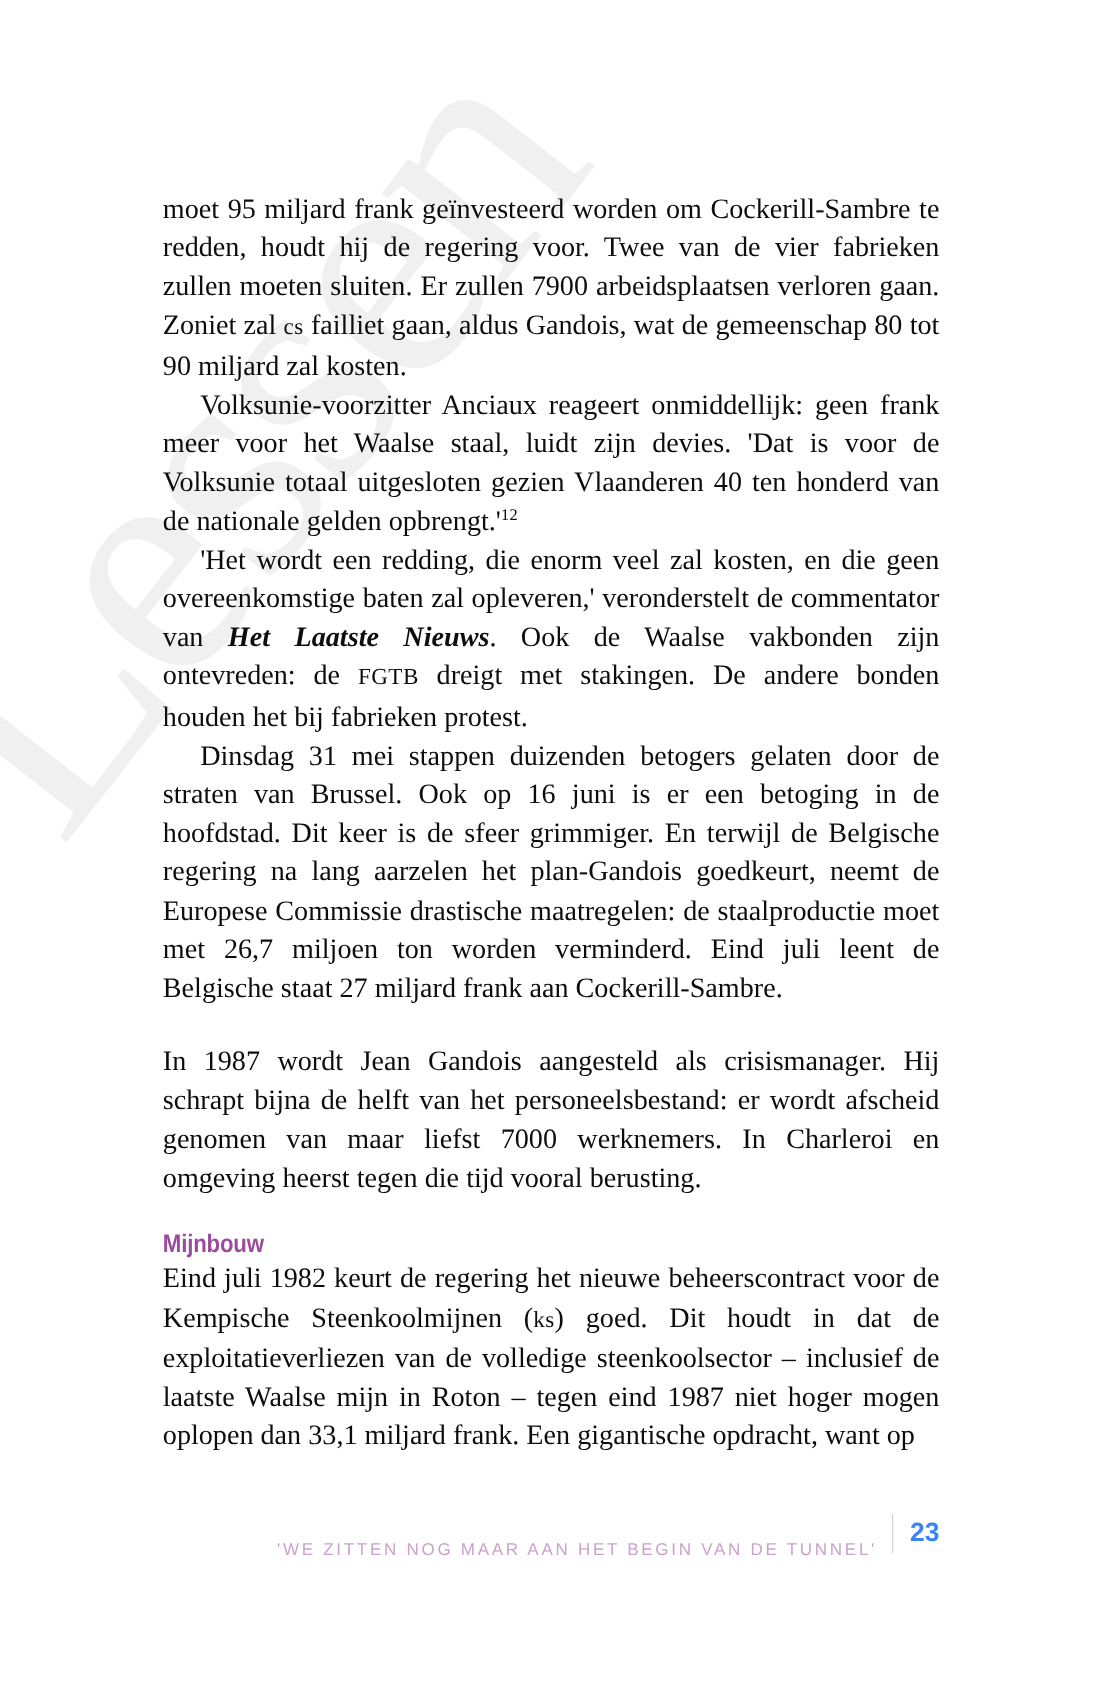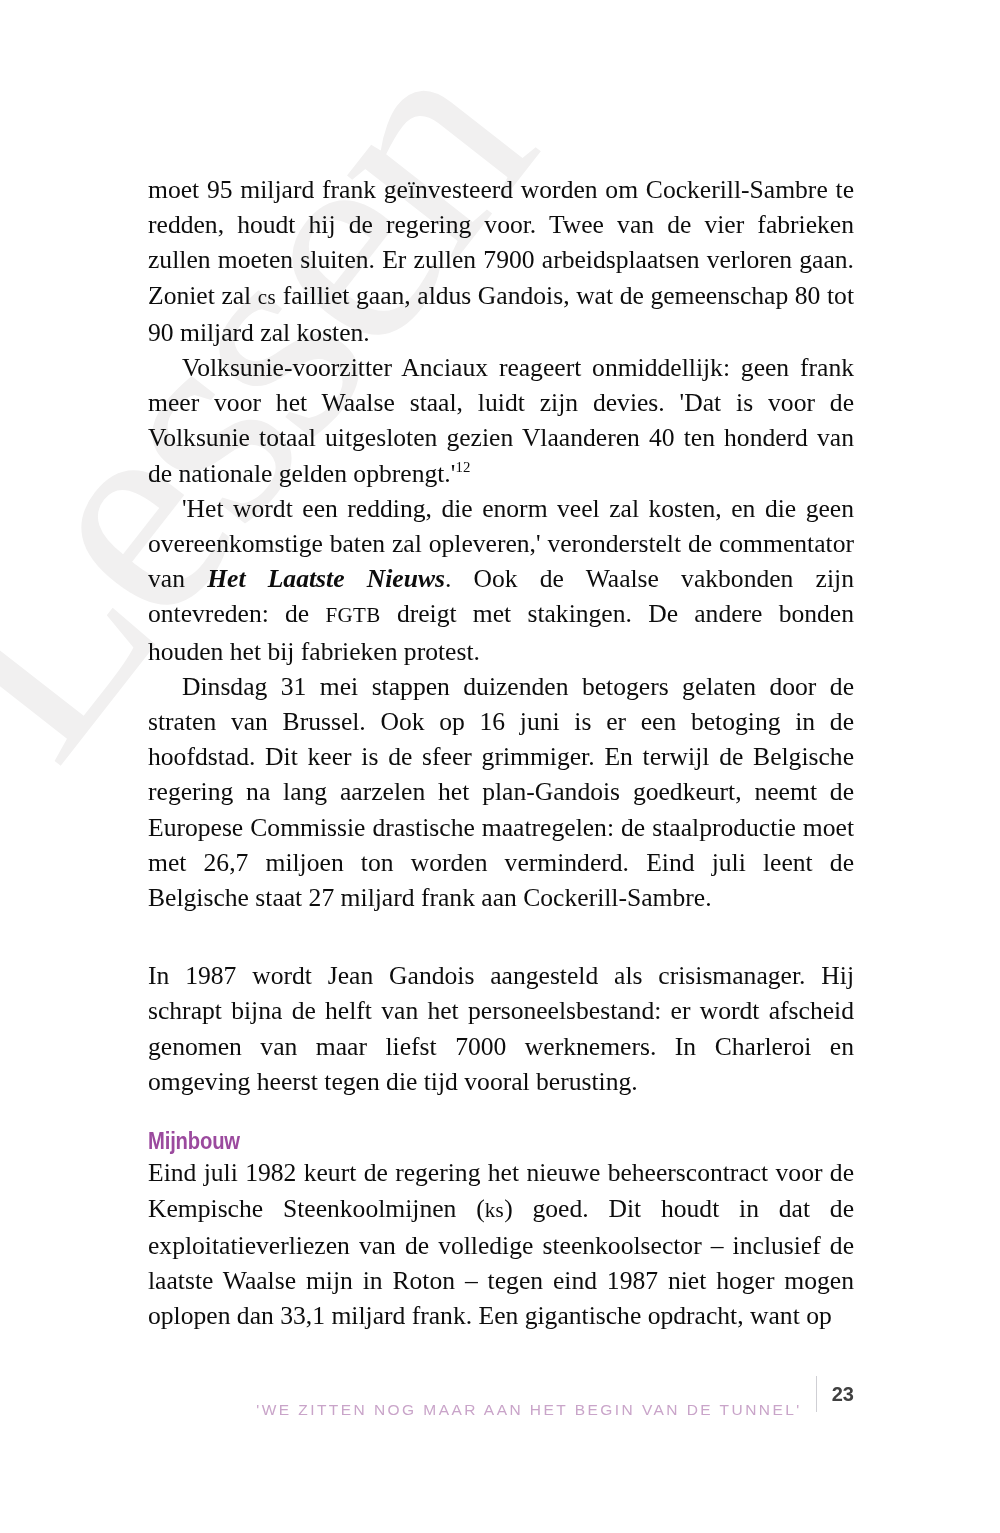--- a/index.html
+++ b/index.html
@@ -63,21 +63,21 @@
     hyphens: manual;
     font-kerning: normal;
   }
   p.indent {
     text-indent: 34px;
   }
   p.noindent {
     text-indent: 0;
   }
   p.gap-before {
-    margin-top: 43px;
+    margin-top: 32px;
     font-family: Liberation Serif, serif;
   }
 
   .ital {
     font-style: italic;
     font-weight: bold;
   }
   .sc {
     font-size: 0.82em;
     letter-spacing: 0.4px;
@@ -125,23 +125,23 @@
     margin-top: 31px;
   }
   .foot-rule {
     width: 1px;
     height: 36px;
     background: #cfcfd4;
     flex: 0 0 auto;
   }
   .pagenum {
     font-family: "Liberation Sans", "DejaVu Sans", sans-serif;
-    font-size: 20px;
+    font-size: 24px;
     font-weight: 700;
-    color: #404040;
+    color: #3b82f6;
     padding-left: 15px;
     letter-spacing: 0px;
   }
 </style>
 </head>
 <body>
 
 <div class="page">
 
   <div class="watermark">

